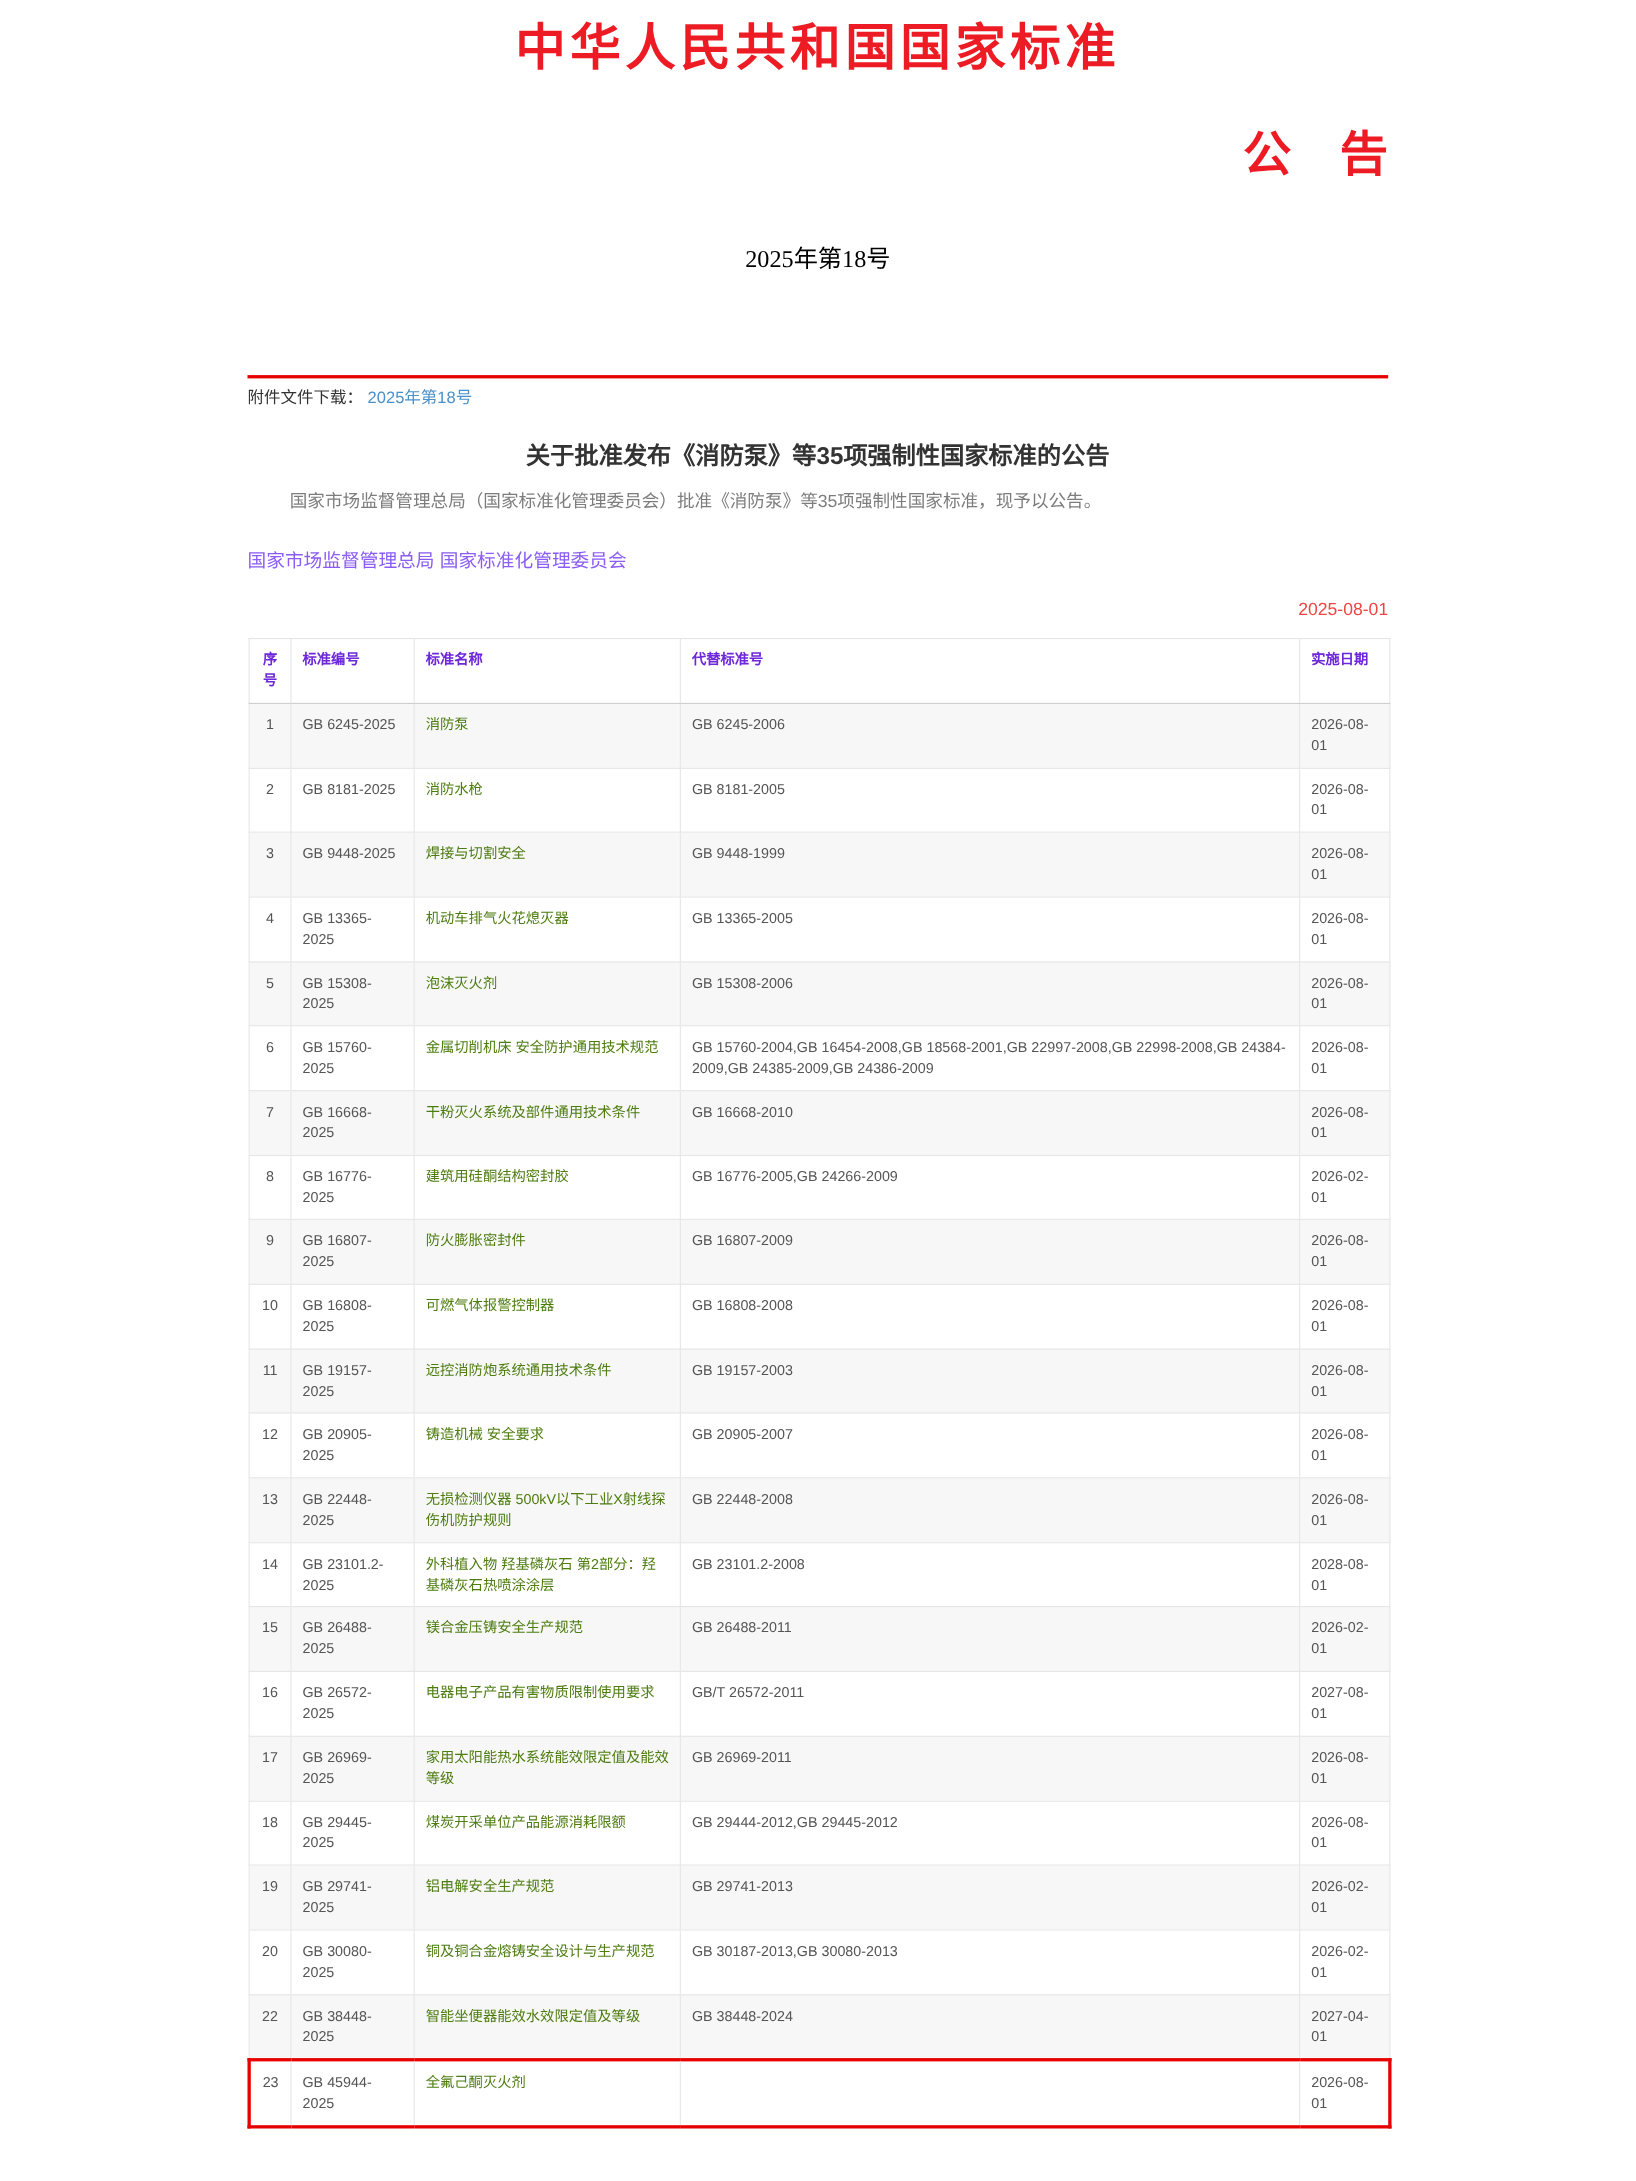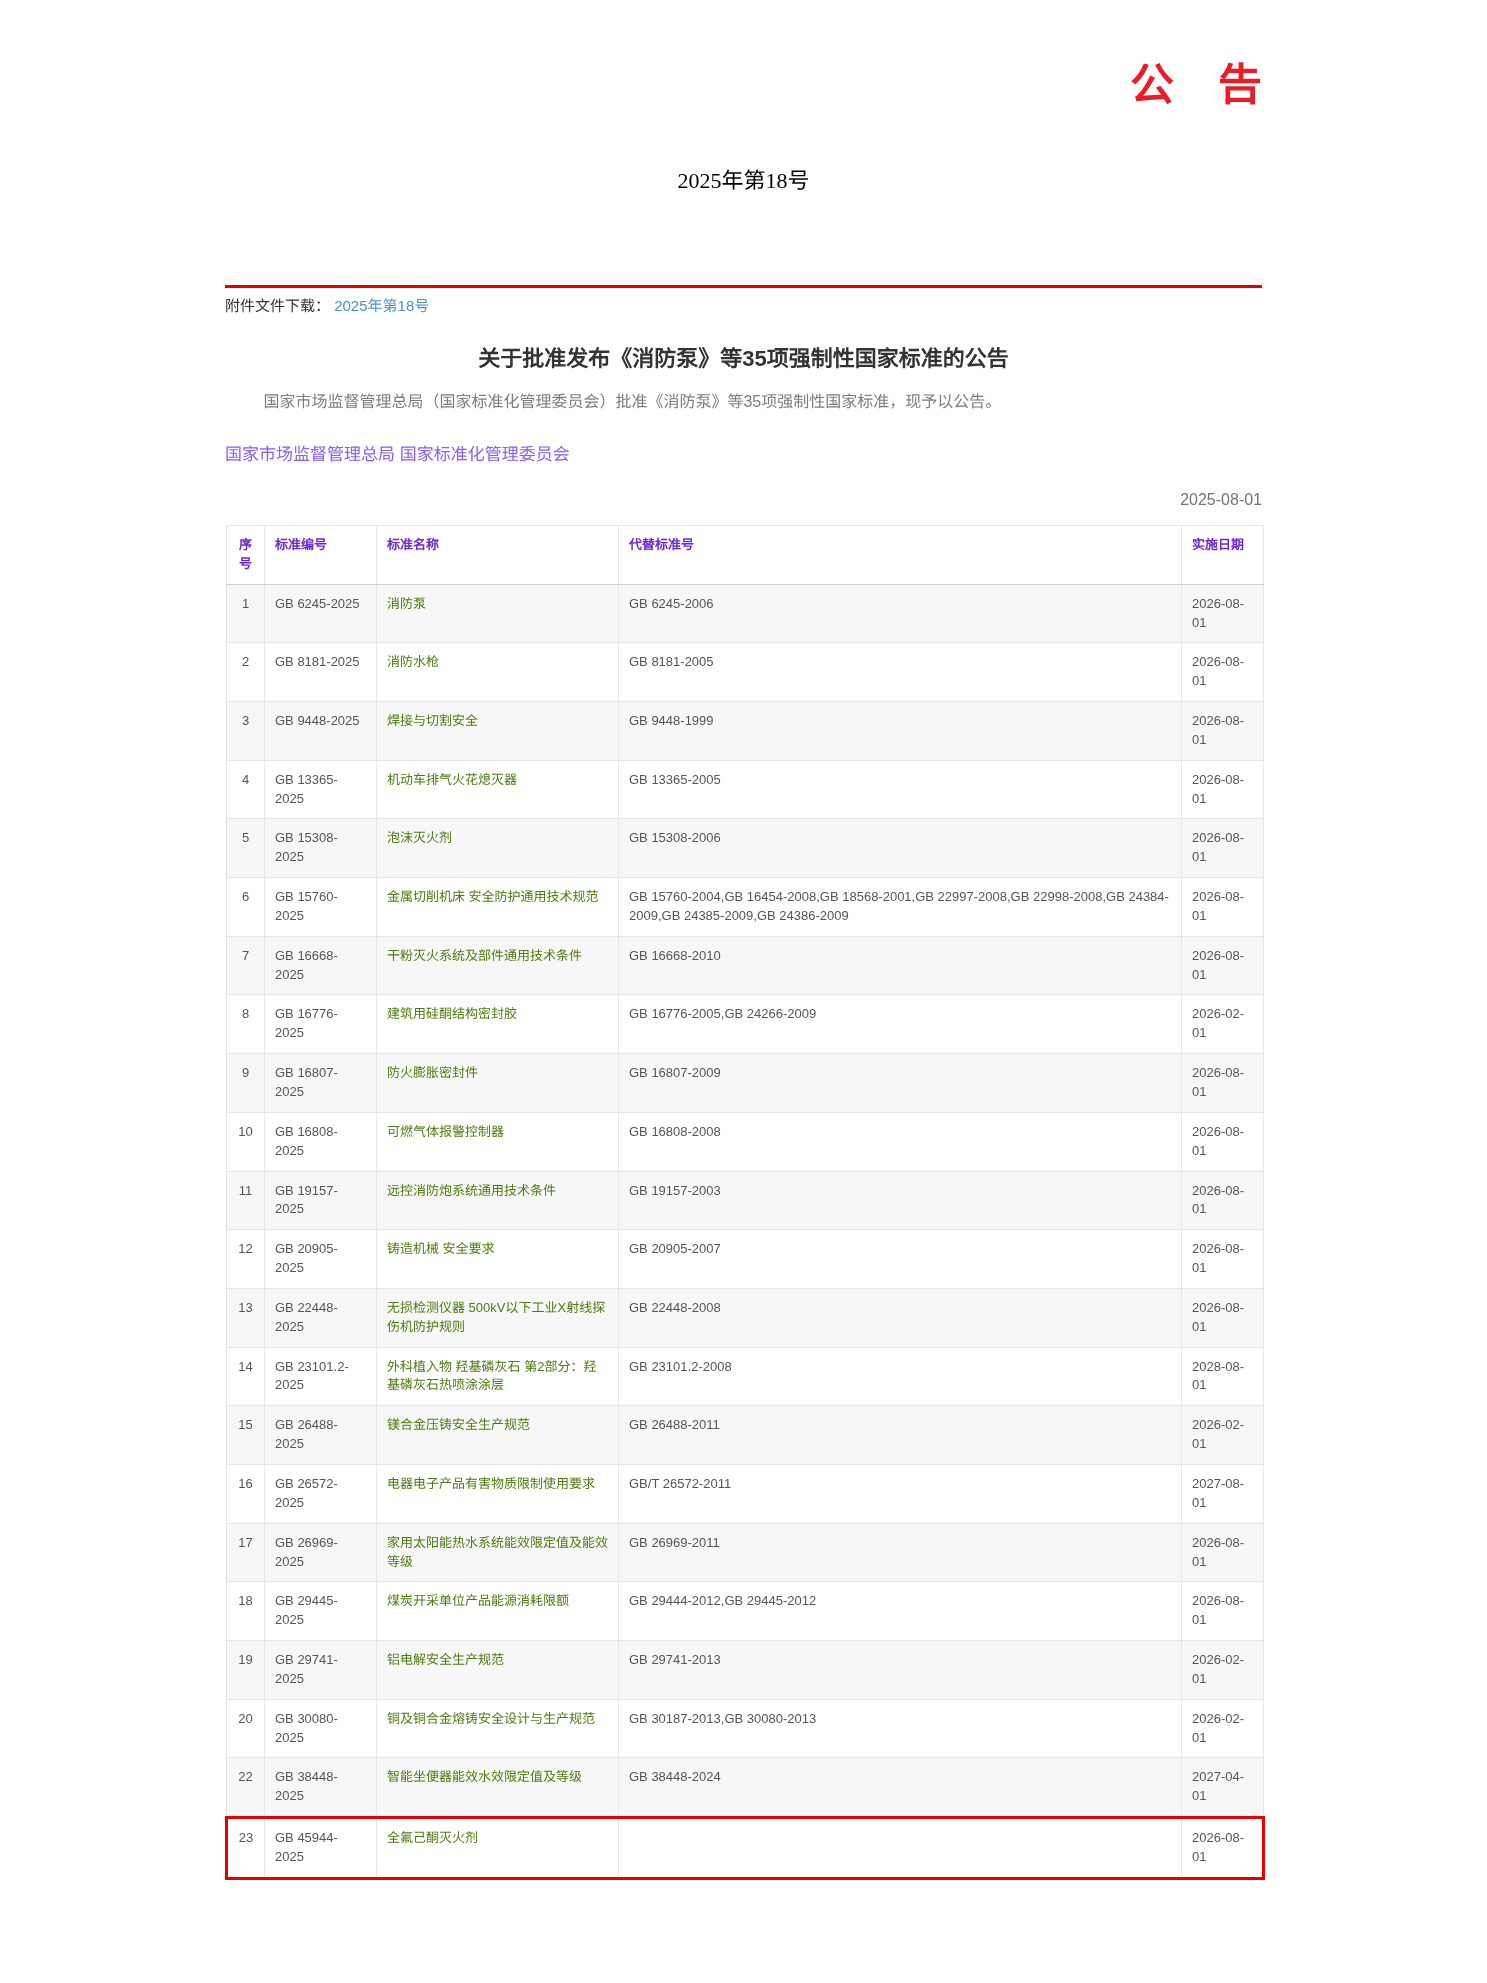--- a/index.html
+++ b/index.html
@@ -76,21 +76,21 @@
     margin-top: 28px;
     text-align: left;
     font-size: 17px;
     color: #8b5cf6;
     line-height: 1.4;
   }
   .pub-date {
     margin-top: 22px;
     text-align: right;
     font-size: 16px;
-    color: #737373;
+    color: #ef4444;
     line-height: 1.4;
   }
 
   table.std-table {
     margin-top: 14px;
     width: 100%;
     border-collapse: collapse;
     table-layout: fixed;
     font-size: 13px;
     color: #555;
@@ -119,20 +119,21 @@
   }
   tr.highlight td { border-top: 3px solid #e60000; border-bottom: 3px solid #e60000; }
   tr.highlight td:first-child { border-left: 3px solid #e60000; }
   tr.highlight td:last-child { border-right: 3px solid #e60000; }
 </style>
 </head>
 <body>
 
 <div class="container">
 
+  <div class="doc-title serif">中华人民共和国国家标准</div>
 
   <div class="doc-subtitle serif">公　告</div>
 
   <div class="issue-no serif">2025年第18号</div>
 
   <hr class="red-divider">
 
   <div class="attachment">
     <span>附件文件下载：</span>
     <a>2025年第18号</a>

